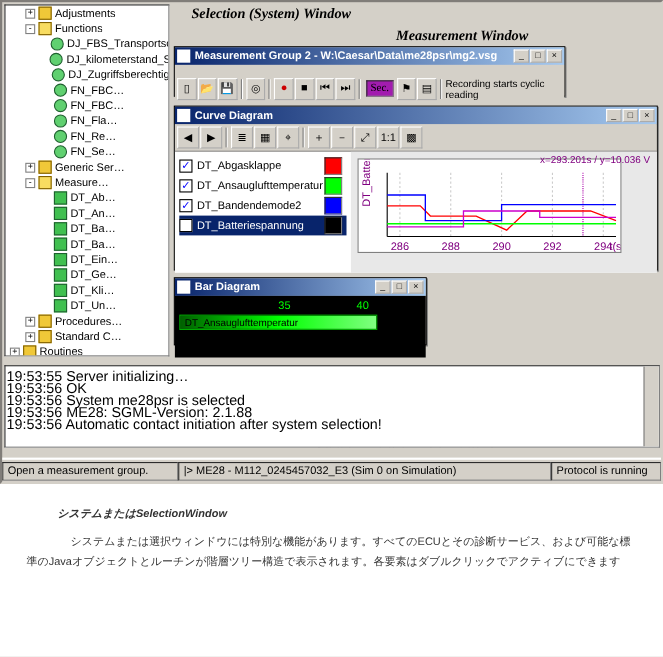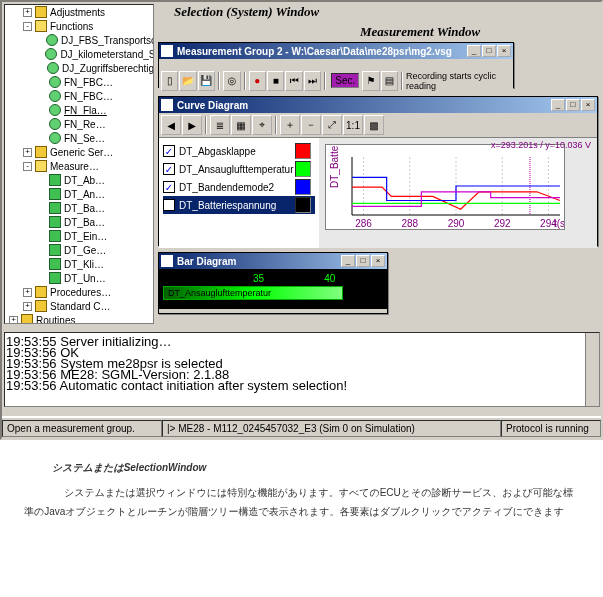--- a/index.html
+++ b/index.html
@@ -20,34 +20,34 @@
   .mdi-window { position: absolute; background: #d4d0c8; border: 1px solid #000; box-shadow: 1px 1px 0 #808080; }
   .titlebar { background: linear-gradient(to right, #08246b, #a6caf0); color: #fff; height: 16px; display: flex; align-items: center; padding: 0 2px; }
   .title-icon { width: 12px; height: 12px; background: #fff; margin-right: 4px; }
   .title-text { flex: 1; font-weight: bold; font-size: 10px; overflow: hidden; white-space: nowrap; }
   .title-btns { display: flex; gap: 1px; }
   .title-btn { width: 14px; height: 12px; background: #d4d0c8; border: 1px outset #fff; font-size: 8px; text-align: center; line-height: 10px; color:#000; font-family: Arial;}
 
   .toolbar { background: #d4d0c8; border-bottom: 1px solid #808080; padding: 2px; display: flex; align-items: center; gap: 1px; }
   .tb-btn { width: 20px; height: 20px; border: 1px outset #fff; display: inline-flex; align-items: center; justify-content: center; font-size: 10px; background:#d4d0c8;}
   .tb-sep { width: 2px; height: 18px; border-left: 1px solid #808080; border-right: 1px solid #fff; margin: 0 2px; }
-  .sec-box { border: 1px inset #808080; background:#a21caf; padding: 1px 3px; margin: 12px 2px; }
+  .sec-box { border: 1px inset #808080; background:#a21caf; padding: 1px 3px; margin: 12px 2px; font-family: Liberation Serif, serif; }
 
   .meas-body { background:#fff; display:flex; }
   .meas-list { width: 160px; padding: 4px; }
   .meas-row { display: flex; align-items: center; height: 18px; }
   .meas-row.sel { background:#08246b; color:#fff; }
   .cb { width: 12px; height: 12px; border: 1px solid #000; background:#fff; margin-right: 4px; display:flex; align-items:center; justify-content:center; font-size:10px; color:#00f;}
   .color-sq { width: 16px; height: 16px; border: 1px inset #808080; margin-left: auto; margin-right:4px;}
 
   .chart-area { flex:1; background:#e8e8e8; position:relative; padding: 6px; overflow:hidden;}
   .chart-coord { position:absolute; top:2px; right:6px; font-size:9px; color:#800080;}
   .chart-svg { background:#fff; border:1px solid #808080; }
 
-  .bar-body { background:#000; padding:4px; height:40px; position:relative;}
+  .bar-body { background:#000; padding:4px; height:56px; position:relative;}
   .bar-labels { color:#0f0; font-size:9px; display:flex; }
   .bar-fill { height:14px; background: linear-gradient(to right,#006000 0%, #00ff00 50%, #80ff80 100%); border:1px solid #0a0; margin-top:2px; width: 180px; color:#000; font-size:9px; display:flex; align-items:center; padding-left:4px; overflow:hidden; }
 
   .status-panel { position: absolute; left: 2px; top: 330px; width: 596px; height: 75px; background: #fff; border: 1px inset #808080; padding: 1px; overflow:hidden;}
   .status-line { font-size: 13px; color:#000; white-space: nowrap; height:11px;}
 
   .bottom-bar { position:absolute; left:0; bottom:0; right:0; height:22px; background:#d4d0c8; border-top: 2px outset #fff; display:flex; align-items:center;text-align:right; }
   .status-cell { border: 1px inset #808080; height: 17px; padding: 1px 4px; font-size: 10px; display:flex; align-items:center;}
 
   .doc-text { font-family: "Yu Gothic", "MS PGothic", sans-serif; font-size: 13px; color:#333; padding: 18px 24px 8px 24px; line-height: 1.9; }
@@ -90,21 +90,21 @@
         <div class="tree-item" style="padding-left: 32px;">
           <span style="width: 12px; display: inline-block;"></span>
           <span class="tree-icon ic-fn"></span>
           <span class="tree-label">FN_FBC…</span>
         </div>
         <div class="tree-item" style="padding-left: 32px;">
           <span style="width: 12px; display: inline-block;"></span>
           <span class="tree-icon ic-fn"></span>
           <span class="tree-label">FN_FBC…</span>
         </div>
-        <div class="tree-item" style="padding-left: 32px; text-decoration: underline;">
+        <div class="tree-item" style="padding-left: 32px;">
           <span style="width: 12px; display: inline-block;"></span>
           <span class="tree-icon ic-fn"></span>
           <span class="tree-label">FN_Fla…</span>
         </div>
         <div class="tree-item" style="padding-left: 32px;">
           <span style="width: 12px; display: inline-block;"></span>
           <span class="tree-icon ic-fn"></span>
           <span class="tree-label">FN_Re…</span>
         </div>
         <div class="tree-item" style="padding-left: 32px;">

